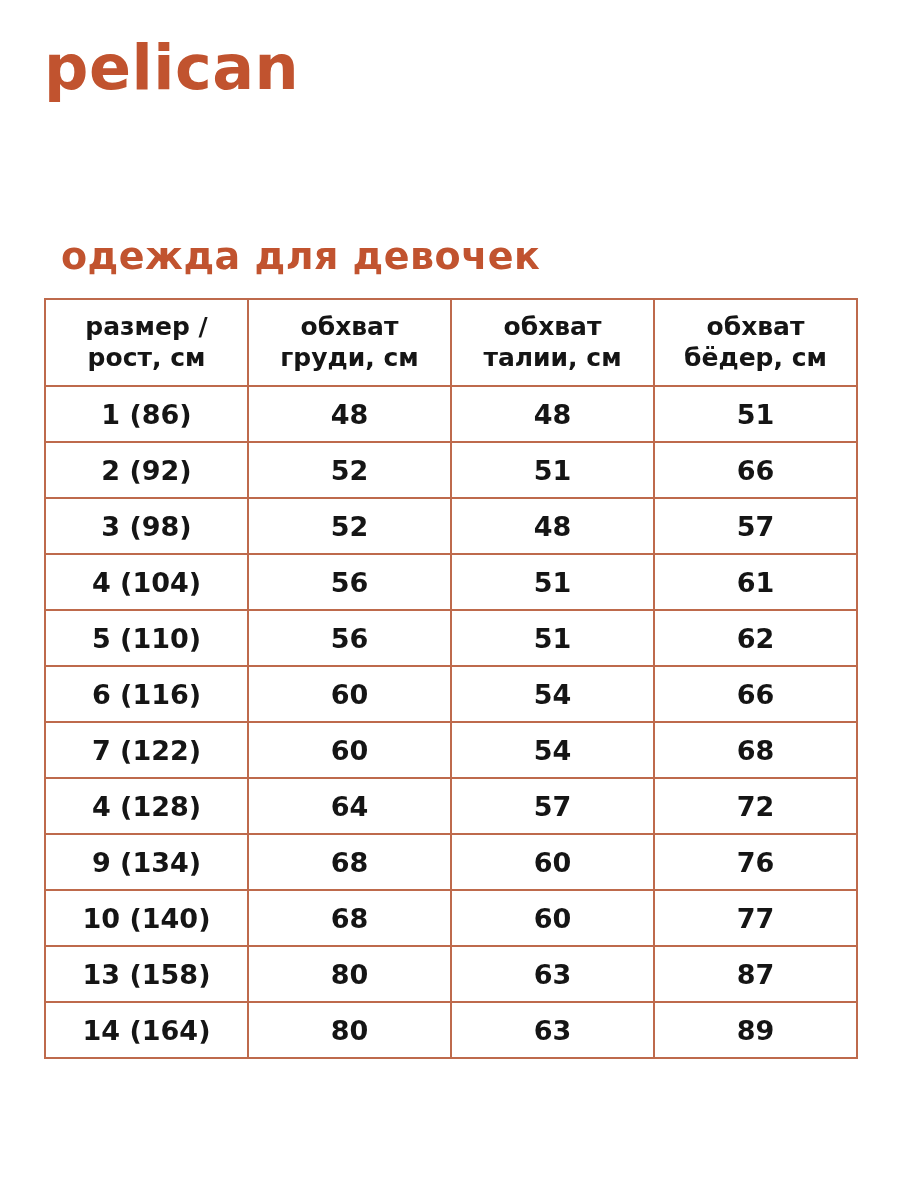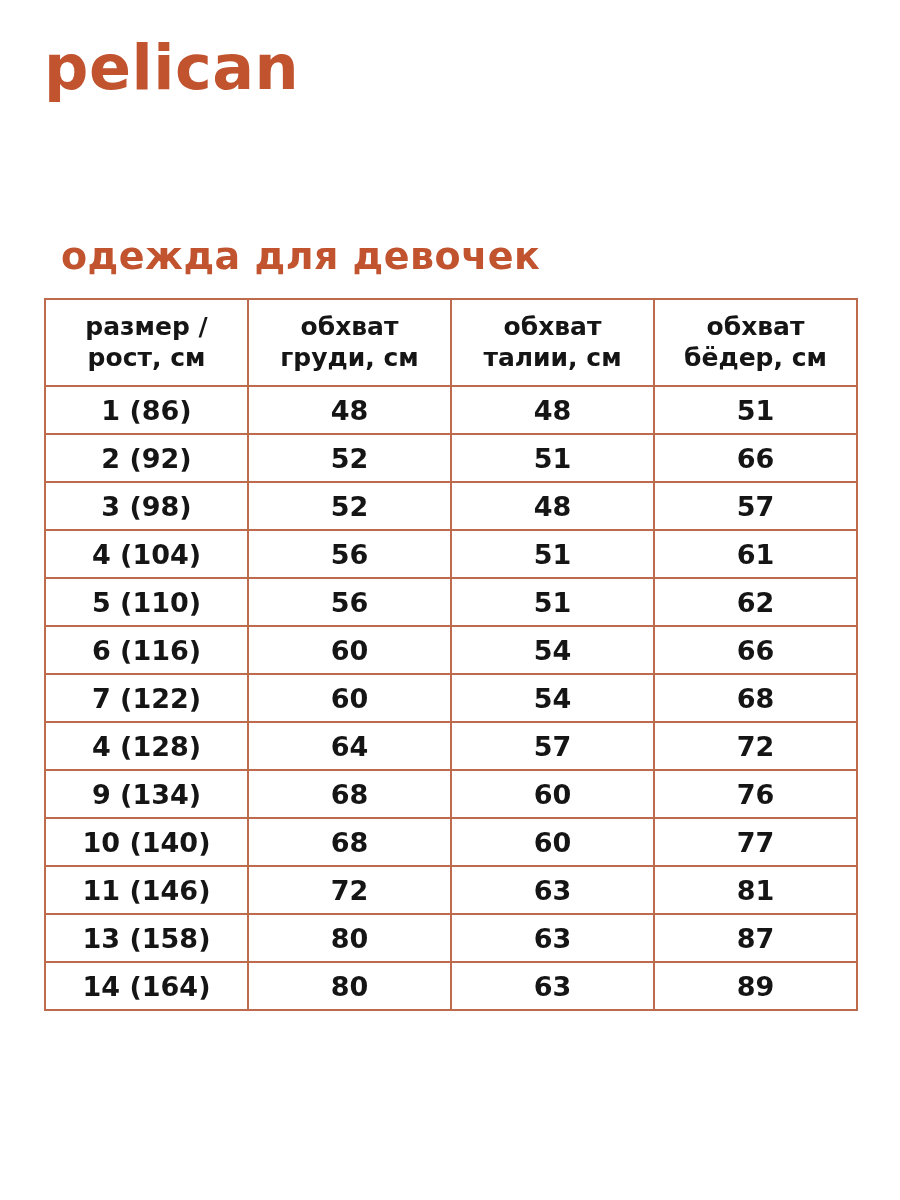--- a/index.html
+++ b/index.html
@@ -58,21 +58,21 @@
     font-weight: bold;
     background: #ffffff;
   }
   .size-table th {
     height: 67px;
     font-size: 25px;
     line-height: 1.22;
     padding: 12px 0;
   }
   .size-table td {
-    height: 48px;
+    height: 56px;
     font-size: 27px;
     padding: 0;
   }
   .header-line { display: block; }
 </style>
 </head>
 <body>
 
 <div class="logo">pelican</div>
 
@@ -154,26 +154,20 @@
         <td>60</td>
         <td>76</td>
       </tr>
       <tr>
         <td>10 (140)</td>
         <td>68</td>
         <td>60</td>
         <td>77</td>
       </tr>
       <tr>
-        <td>11 (146)</td>
-        <td>72</td>
-        <td>63</td>
-        <td>81</td>
-      </tr>
-      <tr>
         <td>13 (158)</td>
         <td>80</td>
         <td>63</td>
         <td>87</td>
       </tr>
       <tr>
         <td>14 (164)</td>
         <td>80</td>
         <td>63</td>
         <td>89</td>

